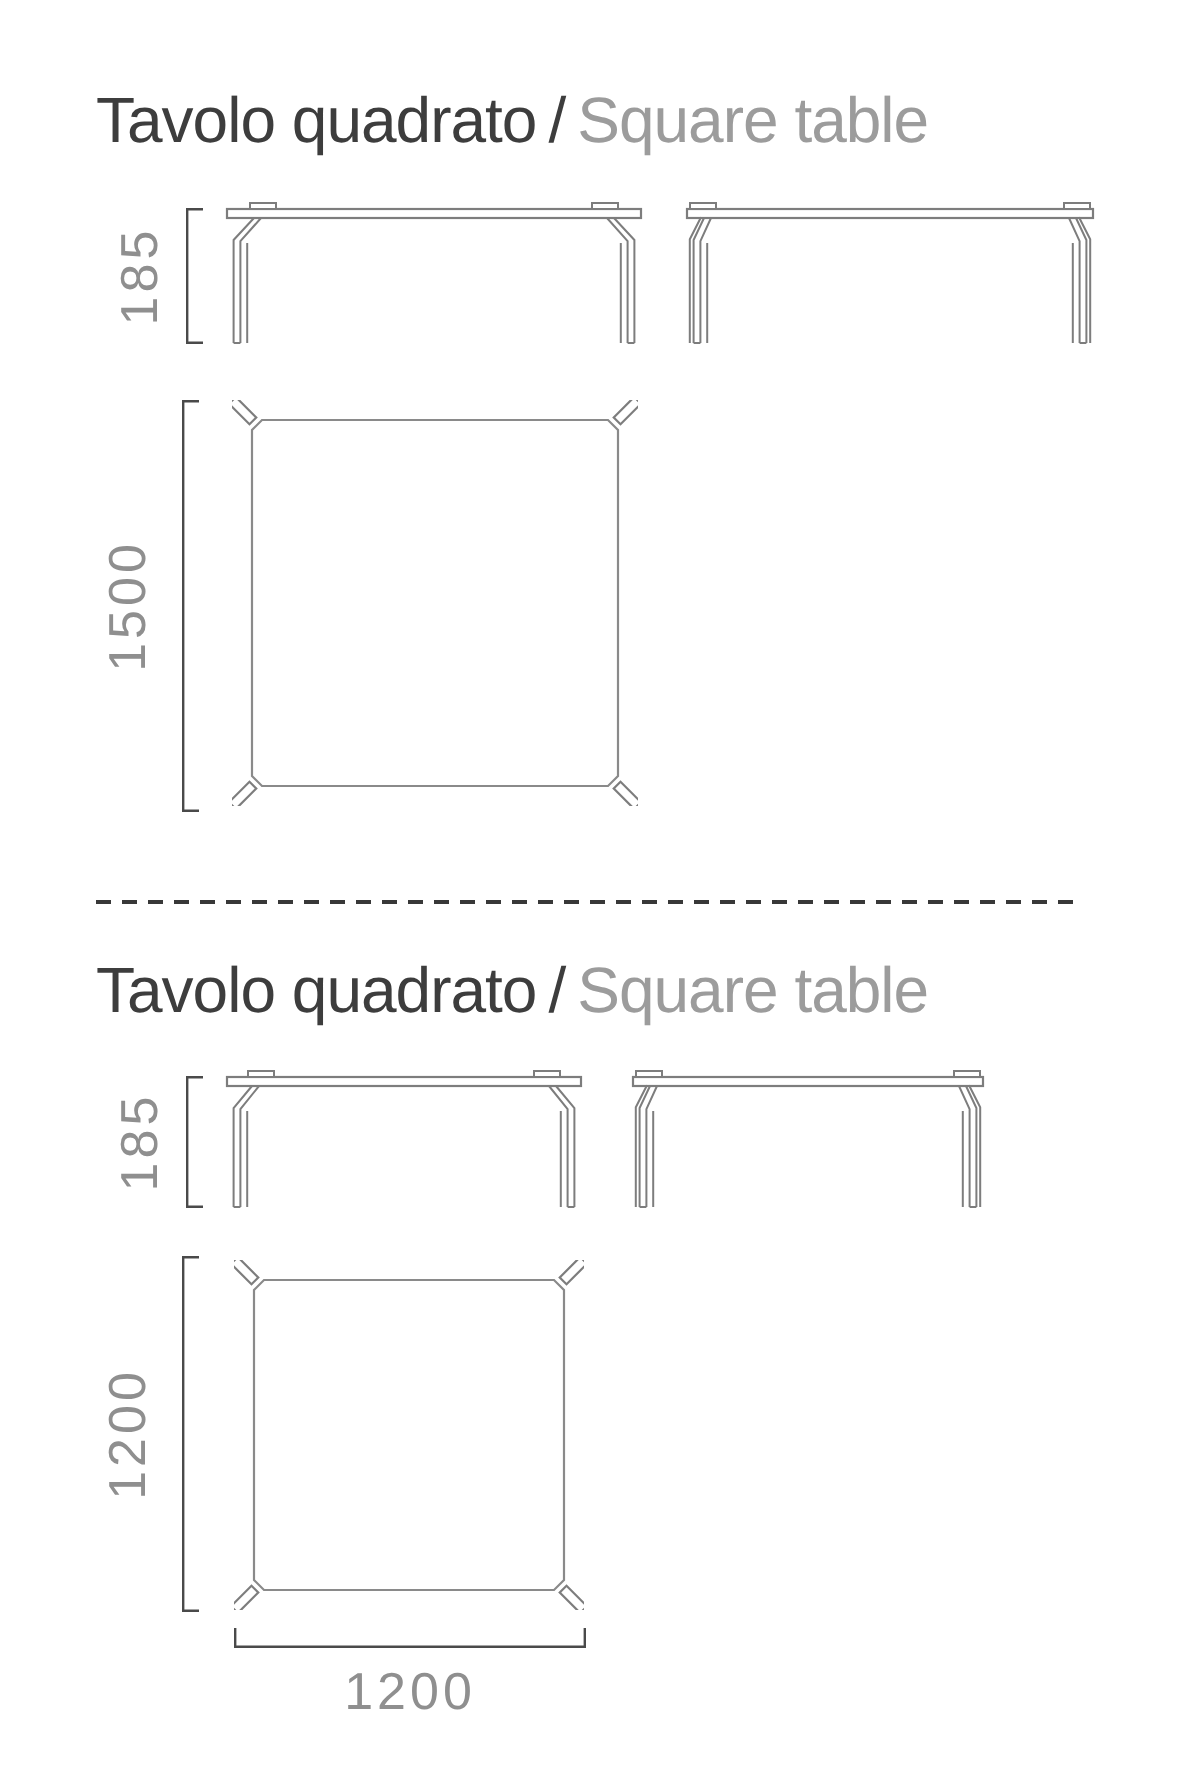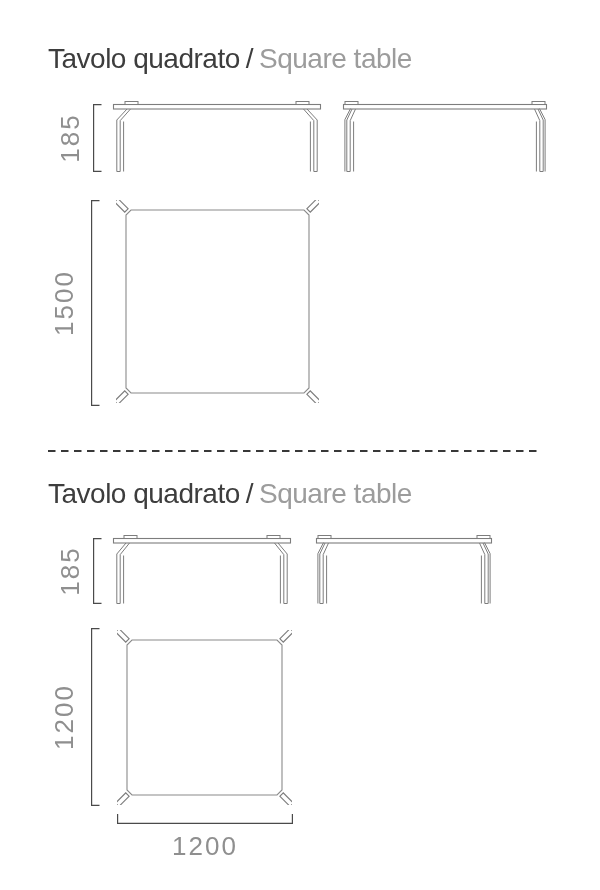--- a/index.html
+++ b/index.html
@@ -2,21 +2,21 @@
 <html><head>
 <meta charset="utf-8">
 <style>
   html,body{margin:0;padding:0;background:#fff;}
   .stage{
     position:relative;width:600px;height:890px;background:#ffffff;
     font-family:"Liberation Sans", sans-serif;overflow:hidden;
   }
   .abs{position:absolute;}
   .title{
-    font-size:28px;line-height:1.05;letter-spacing:-0.5px;white-space:nowrap;
+    font-size:32px;line-height:1.05;letter-spacing:-0.5px;white-space:nowrap;
   }
   .title .it{color:#3d3d3d;}
   .title .sep{color:#3d3d3d;margin:0 6px;}
   .title .en{color:#9c9c9c;}
   .dim-label{
     position:absolute;color:#8f8f8f;font-size:26px;letter-spacing:2px;
     white-space:nowrap;transform:translate(-50%,-50%);
   }
   .dim-label.rot{transform:translate(-50%,-50%) rotate(-90deg);}
   .draw{line-height:0;}

